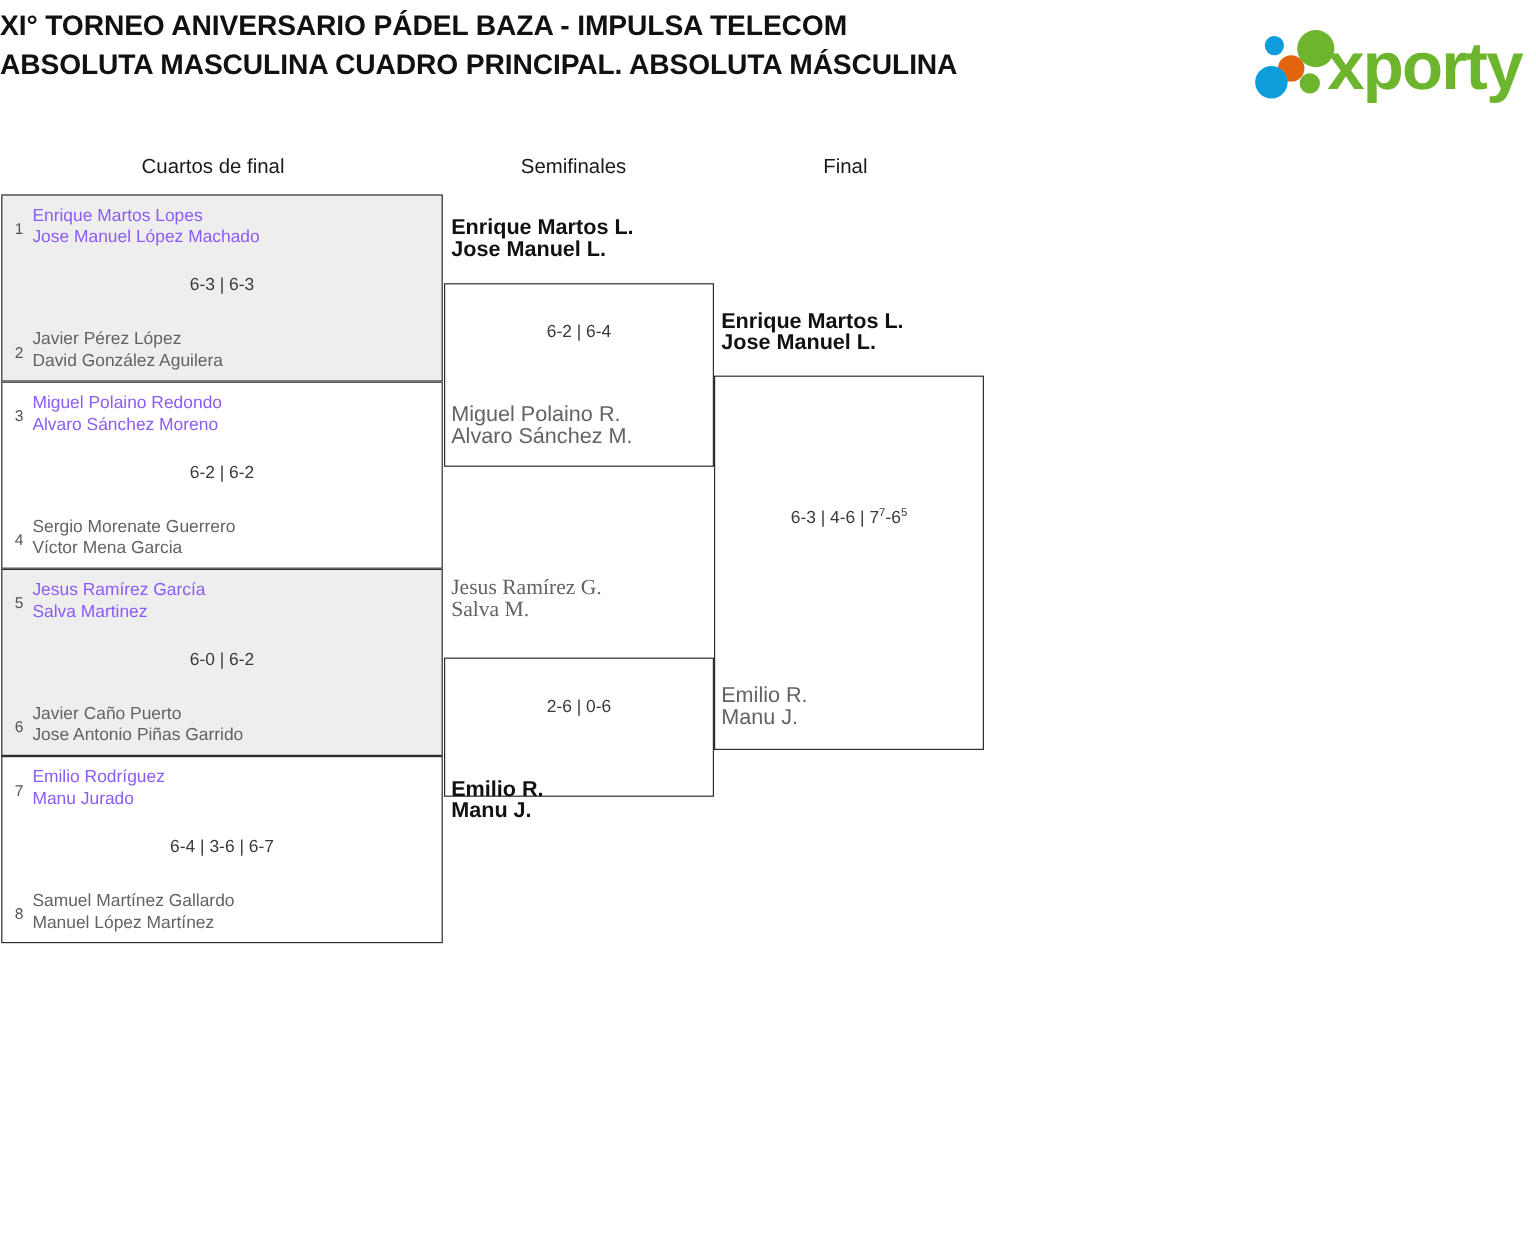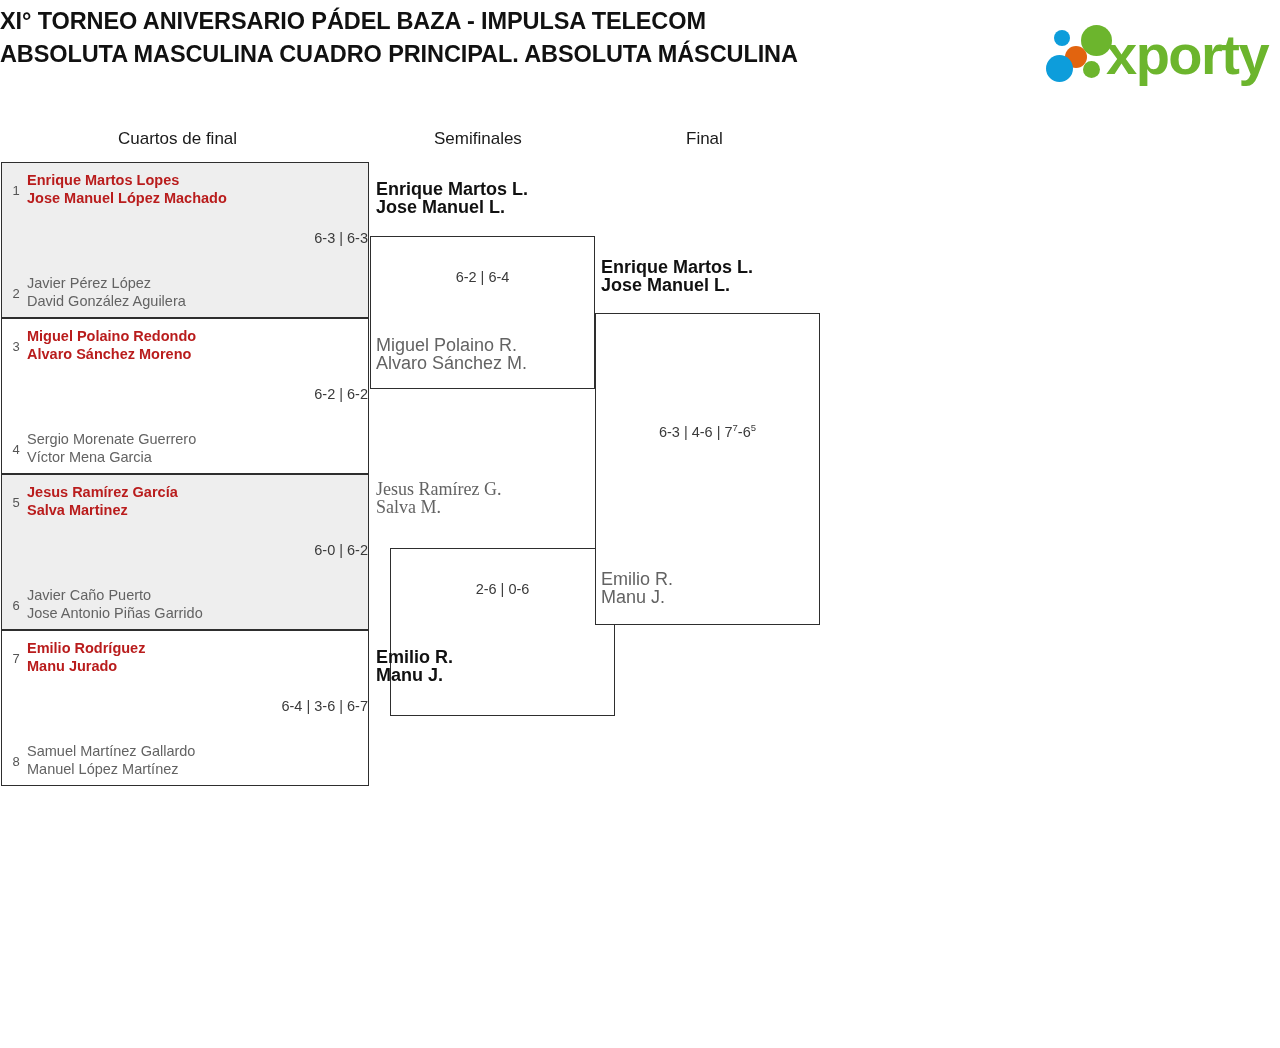--- a/index.html
+++ b/index.html
@@ -102,28 +102,28 @@
     color: #555555;
   }
   .slot-names {
     position: absolute;
     left: 25px;
     top: 2px;
     font-size: 14.5px;
     line-height: 18px;
     white-space: nowrap;
   }
-  .winner .slot-names { color: #b91c1c; font-weight: bold; }
+  .winner .slot-names { color: #8b5cf6; font-weight: normal; }
   .loser  .slot-names { color: #636363; font-weight: normal; }
 
   .qf-score {
     position: absolute;
     left: 0;
     width: 100%;
-    text-align: right;
+    text-align: center;
     font-size: 14.5px;
     color: #3a3a3a;
   }
 
   
   .round-box {
     position: absolute;
     box-sizing: border-box;
     border: 1px solid #2e2e2e;
     background: #ffffff;
@@ -224,21 +224,21 @@
   <div class="round-box" style="left:370px;top:236px;width:225px;height:153px;">
     <div class="box-score" style="left:0;top:32px;width:100%;">6-2 | 6-4</div>
   </div>
   <div class="adv-names winner" style="left:376px;top:180px;">
     <span>Enrique Martos L.</span><br><span>Jose Manuel L.</span>
   </div>
   <div class="adv-names loser" style="left:376px;top:336px;">
     <span>Miguel Polaino R.</span><br><span>Alvaro Sánchez M.</span>
   </div>
 
-  <div class="round-box" style="left:390px;top:548px;width:225px;height:168px;text-decoration:underline;">
+  <div class="round-box" style="left:370px;top:548px;width:225px;height:116px;text-decoration:underline;">
     <div class="box-score" style="left:0;top:32px;width:100%;">2-6 | 0-6</div>
   </div>
   <div class="adv-names loser" style="left:376px;top:480px;font-family:Liberation Serif, serif;">
     <span>Jesus Ramírez G.</span><br><span>Salva M.</span>
   </div>
   <div class="adv-names winner" style="left:376px;top:648px;">
     <span>Emilio R.</span><br><span>Manu J.</span>
   </div>
 
   <div class="round-box" style="left:595px;top:313px;width:225px;height:312px;padding-left:28px;">

